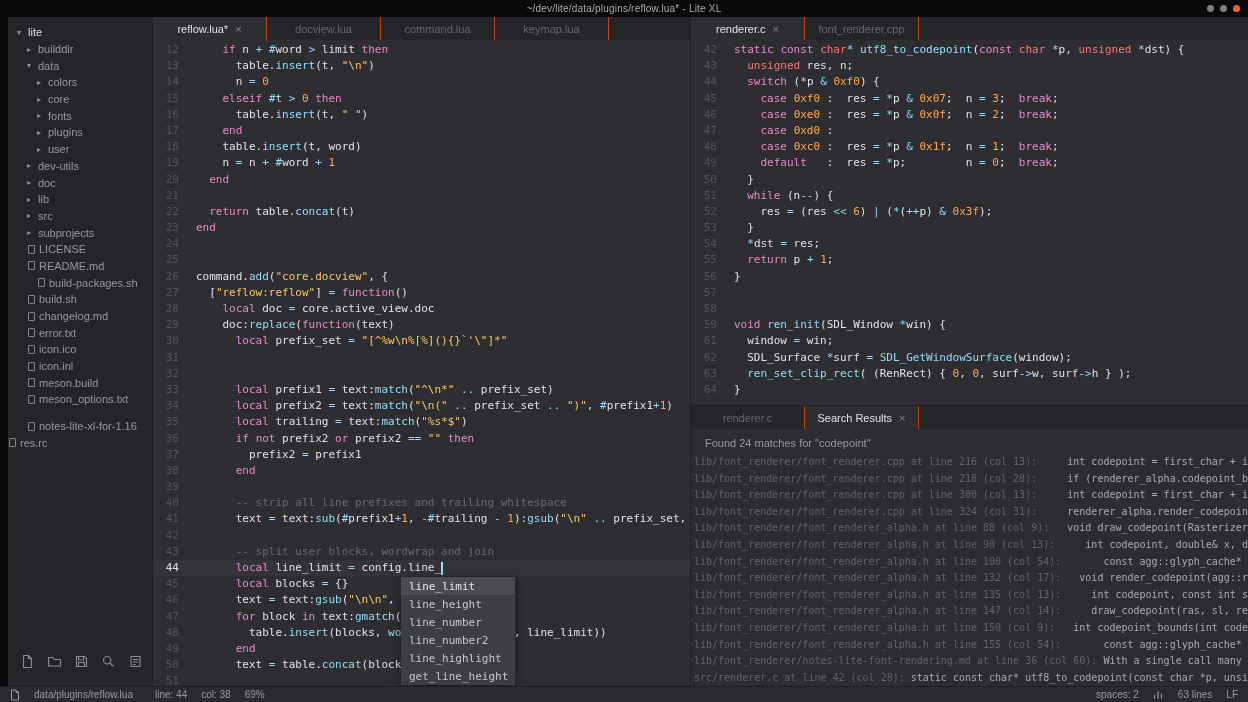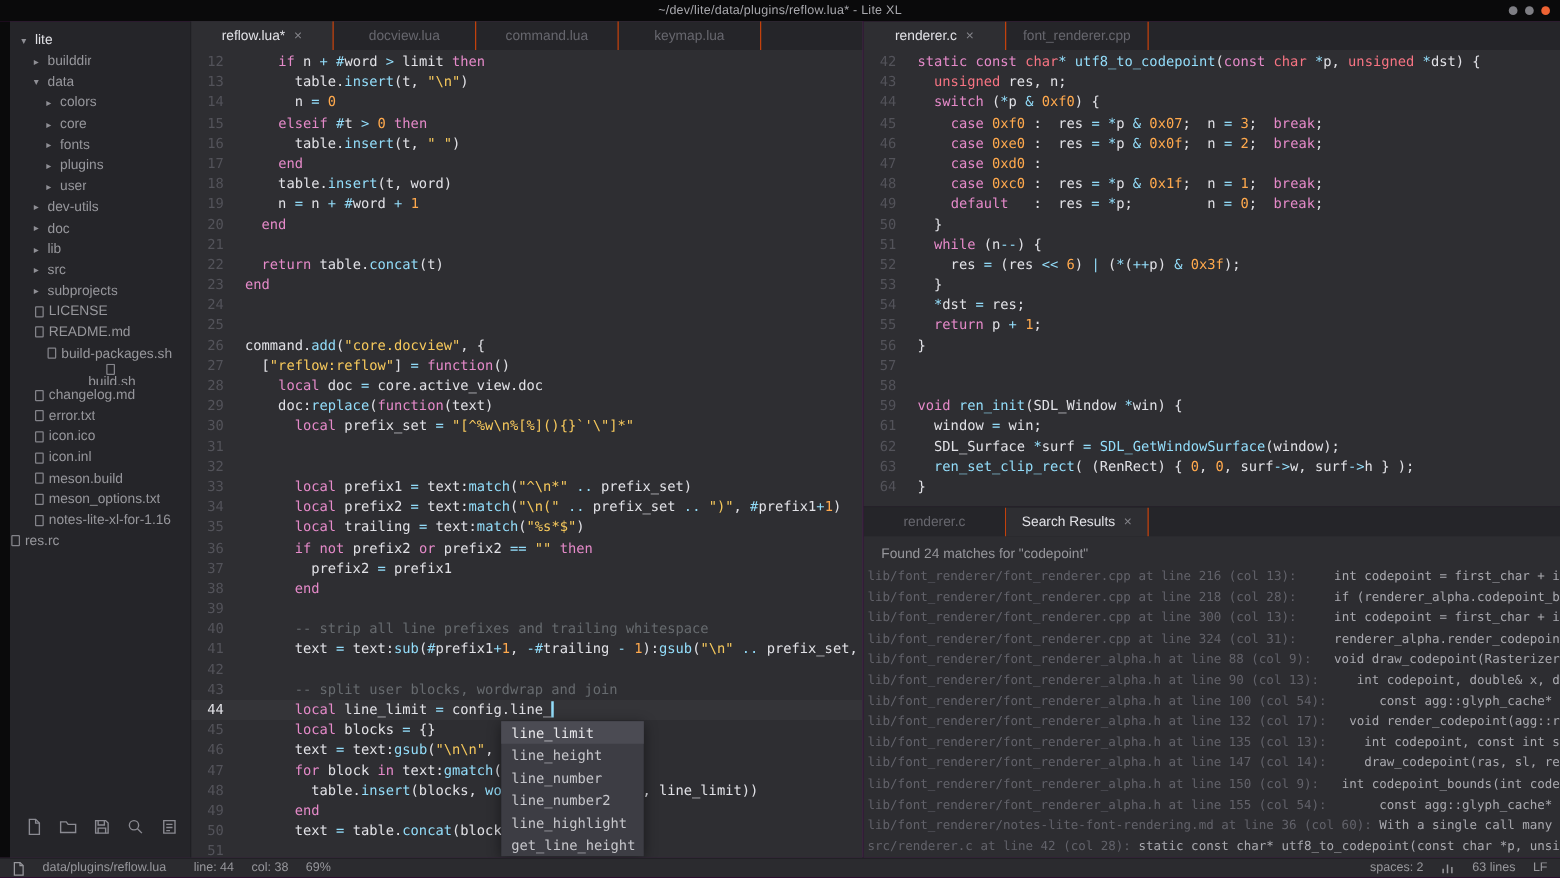--- a/index.html
+++ b/index.html
@@ -139,21 +139,21 @@
             <span class="tree-label">LICENSE</span>
           </div>
           <div class="tree-item" style="padding-left: 19px;">
             <span class="file-ic"></span>
             <span class="tree-label">README.md</span>
           </div>
           <div class="tree-item" style="padding-left: 29px;">
             <span class="file-ic"></span>
             <span class="tree-label">build-packages.sh</span>
           </div>
-          <div class="tree-item" style="padding-left: 19px; flex-direction: column;">
+          <div class="tree-item" style="padding-left: 19px;">
             <span class="file-ic"></span>
             <span class="tree-label">build.sh</span>
           </div>
           <div class="tree-item" style="padding-left: 19px;">
             <span class="file-ic"></span>
             <span class="tree-label">changelog.md</span>
           </div>
           <div class="tree-item" style="padding-left: 19px;">
             <span class="file-ic"></span>
             <span class="tree-label">error.txt</span>
@@ -167,21 +167,21 @@
             <span class="tree-label">icon.inl</span>
           </div>
           <div class="tree-item" style="padding-left: 19px;">
             <span class="file-ic"></span>
             <span class="tree-label">meson.build</span>
           </div>
           <div class="tree-item" style="padding-left: 19px;">
             <span class="file-ic"></span>
             <span class="tree-label">meson_options.txt</span>
           </div>
-          <div class="tree-item" style="padding-left: 19px;">
+          <div class="tree-item" style="padding-left: 19px; margin-top: 10px;">
             <span class="file-ic"></span>
             <span class="tree-label">notes-lite-xl-for-1.16</span>
           </div>
           <div class="tree-item" style=" align-items: center;">
             <span class="file-ic"></span>
             <span class="tree-label">res.rc</span>
           </div>
         </div>
       <div class="side-toolbar">
         <span class="tool-icon">

